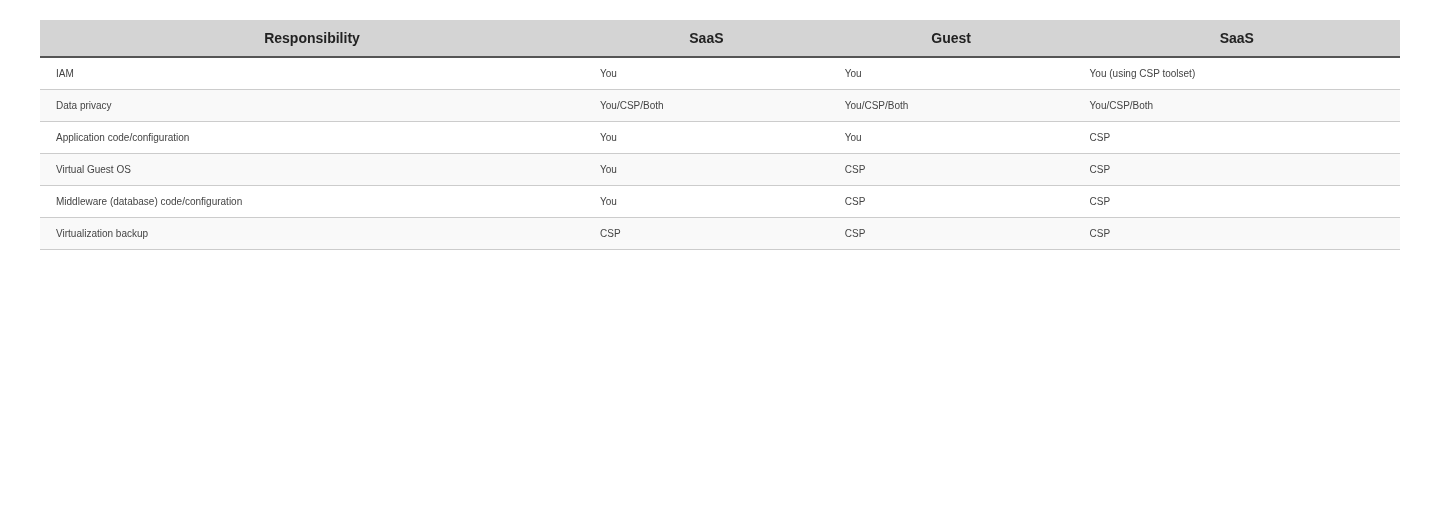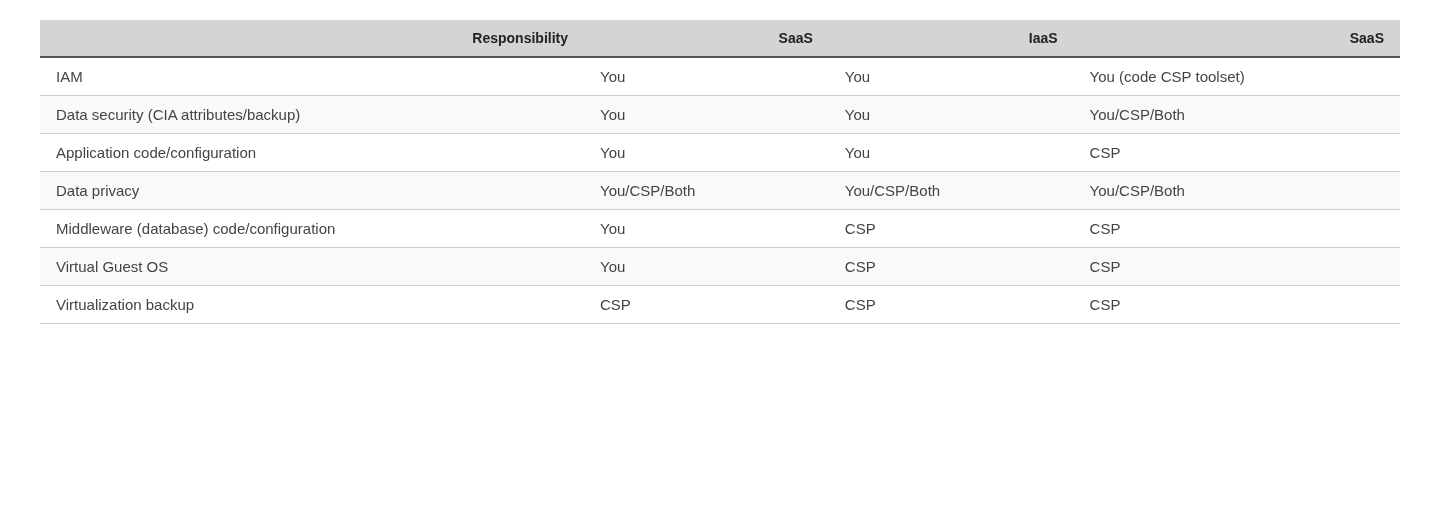--- a/index.html
+++ b/index.html
@@ -30,37 +30,37 @@
       width: 100%;
       border-collapse: collapse;
     }
 
     thead tr {
       background-color: #d4d4d4;
     }
 
     thead th {
       padding: 10px 16px;
-      text-align: right;
+      text-align: center;
       font-weight: bold;
       font-size: 14px;
       color: #222222;
     }
 
     tbody tr {
       border-bottom: 1px solid #cccccc;
     }
 
     tbody tr:first-child {
       border-top: 2px solid #555555;
     }
 
     tbody td {
       padding: 10px 16px;
-      font-size: 15px;
+      font-size: 10px;
       color: #444444;
       vertical-align: middle;
     }
 
     tbody tr:nth-child(even) {
       background-color: #f9f9f9;
     }
 
     tbody tr:nth-child(odd) {
       background-color: #ffffff;
@@ -84,57 +84,51 @@
   </style>
 </head>
 <body>
 
 <div class="table-wrapper">
   <table>
     <thead>
       <tr>
         <th class="col-responsibility">Responsibility</th>
         <th class="col-iaas">SaaS</th>
-        <th class="col-paas">IaaS</th>
+        <th class="col-paas">Guest</th>
         <th class="col-saas">SaaS</th>
       </tr>
     </thead>
     <tbody id="table-body">
     <tr>
           <td class="col-responsibility">IAM</td>
           <td class="col-iaas">You</td>
           <td class="col-paas">You</td>
-          <td class="col-saas">You (code CSP toolset)</td>
+          <td class="col-saas">You (using CSP toolset)</td>
         </tr>
         <tr>
-          <td class="col-responsibility">Data security (CIA attributes/backup)</td>
-          <td class="col-iaas">You</td>
-          <td class="col-paas">You</td>
+          <td class="col-responsibility">Data privacy</td>
+          <td class="col-iaas">You/CSP/Both</td>
+          <td class="col-paas">You/CSP/Both</td>
           <td class="col-saas">You/CSP/Both</td>
         </tr>
         <tr>
           <td class="col-responsibility">Application code/configuration</td>
           <td class="col-iaas">You</td>
           <td class="col-paas">You</td>
           <td class="col-saas">CSP</td>
         </tr>
         <tr>
-          <td class="col-responsibility">Data privacy</td>
-          <td class="col-iaas">You/CSP/Both</td>
-          <td class="col-paas">You/CSP/Both</td>
-          <td class="col-saas">You/CSP/Both</td>
-        </tr>
-        <tr>
-          <td class="col-responsibility">Middleware (database) code/configuration</td>
+          <td class="col-responsibility">Virtual Guest OS</td>
           <td class="col-iaas">You</td>
           <td class="col-paas">CSP</td>
           <td class="col-saas">CSP</td>
         </tr>
         <tr>
-          <td class="col-responsibility">Virtual Guest OS</td>
+          <td class="col-responsibility">Middleware (database) code/configuration</td>
           <td class="col-iaas">You</td>
           <td class="col-paas">CSP</td>
           <td class="col-saas">CSP</td>
         </tr>
         <tr>
           <td class="col-responsibility">Virtualization backup</td>
           <td class="col-iaas">CSP</td>
           <td class="col-paas">CSP</td>
           <td class="col-saas">CSP</td>
         </tr>

